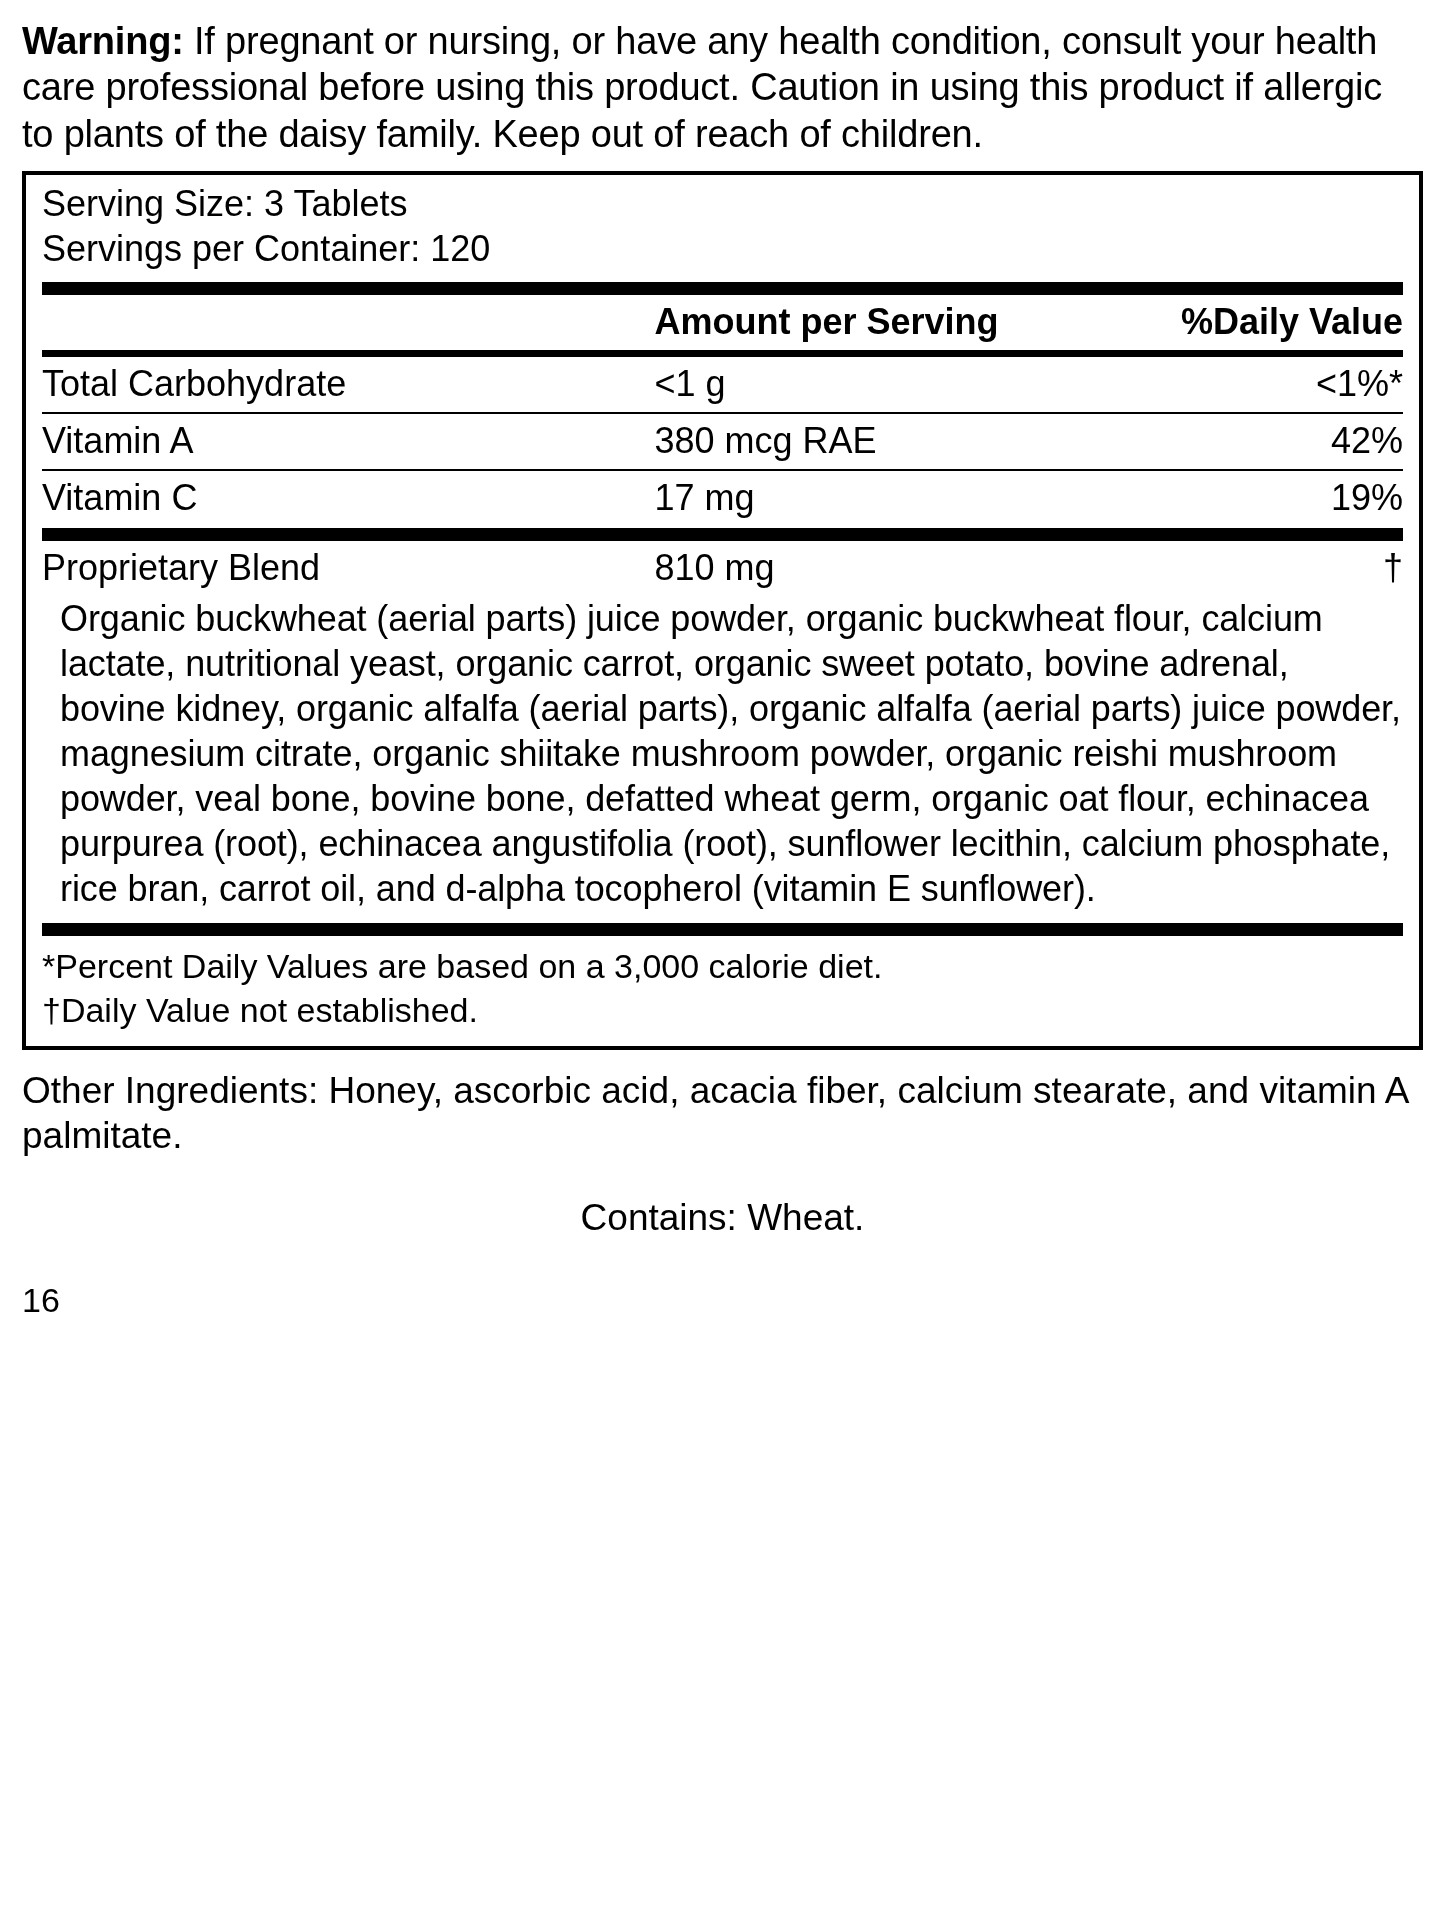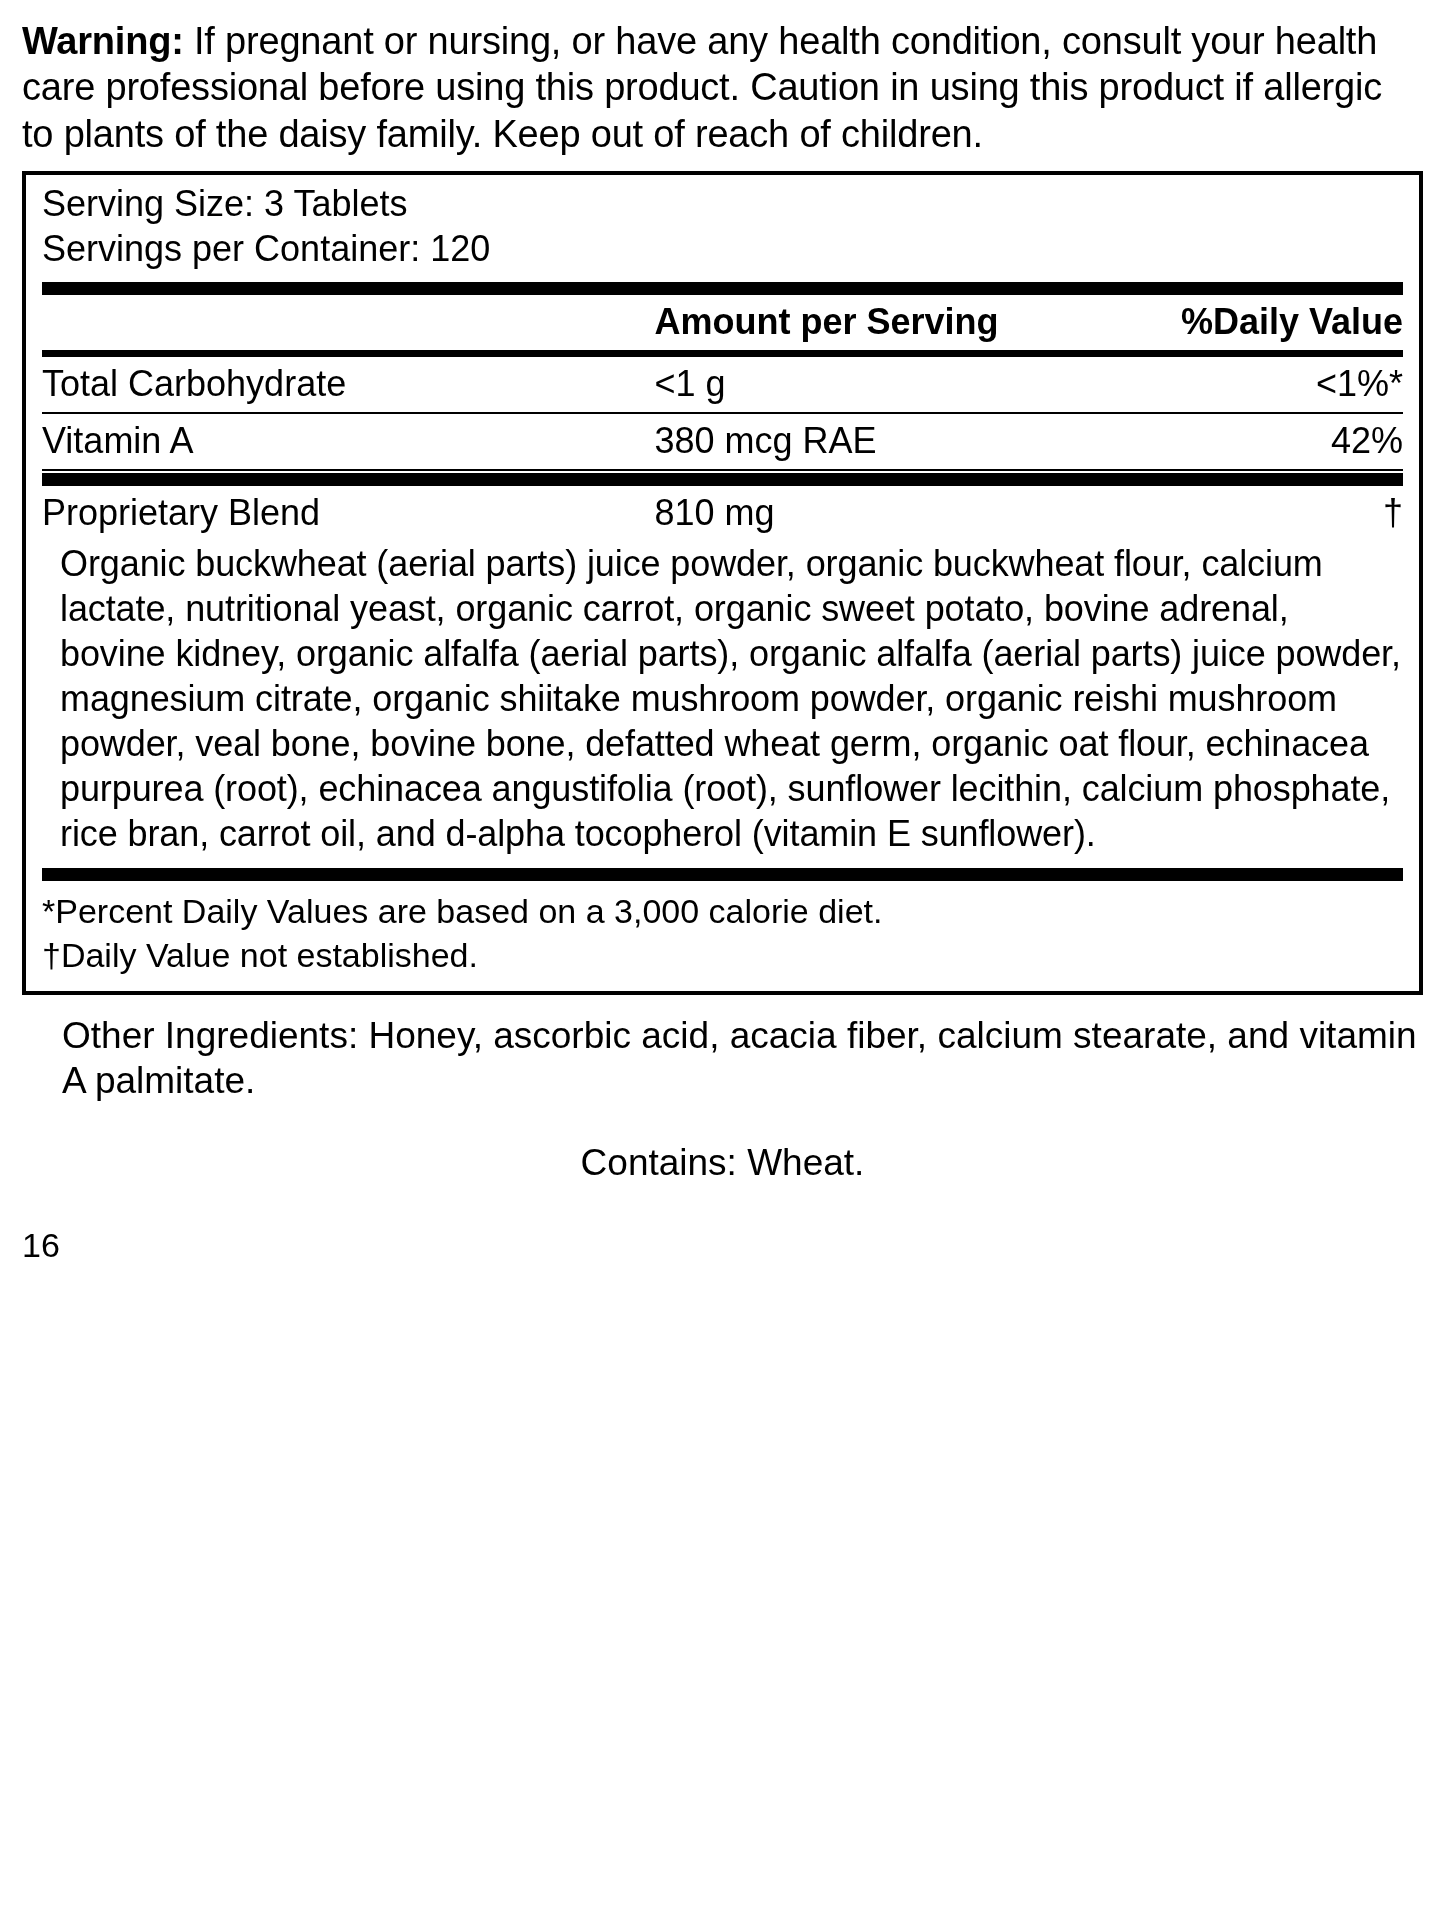--- a/index.html
+++ b/index.html
@@ -103,21 +103,20 @@
     font-size: 34px;
     line-height: 1.3;
     padding-top: 8px;
   }
 
   
   .other-ing {
     font-size: 37px;
     line-height: 1.22;
     margin-top: 18px;
-    margin-left: 40px;
   }
   .contains {
     font-size: 37px;
     line-height: 1.22;
     margin-top: 26px;
     text-align: center;
   }
   .page-num {
     font-size: 34px;
     margin-top: 40px;
@@ -157,20 +156,25 @@
         <tr class="rowline">
           <td class="c-name">Total Carbohydrate</td>
           <td class="c-amt">&lt;1 g</td>
           <td class="c-dv">&lt;1%*</td>
         </tr>
         <tr class="rowline">
           <td class="c-name">Vitamin A</td>
           <td class="c-amt">380 mcg RAE</td>
           <td class="c-dv">42%</td>
         </tr>
+        <tr class="noline">
+          <td class="c-name">Vitamin C</td>
+          <td class="c-amt">17 mg</td>
+          <td class="c-dv">19%</td>
+        </tr>
       </tbody>
     </table>
 
     <div class="rule-thick"></div>
 
     <table class="facts">
       <tbody>
         <tr class="noline">
           <td class="c-name">Proprietary Blend</td>
           <td class="c-amt">810 mg</td>

